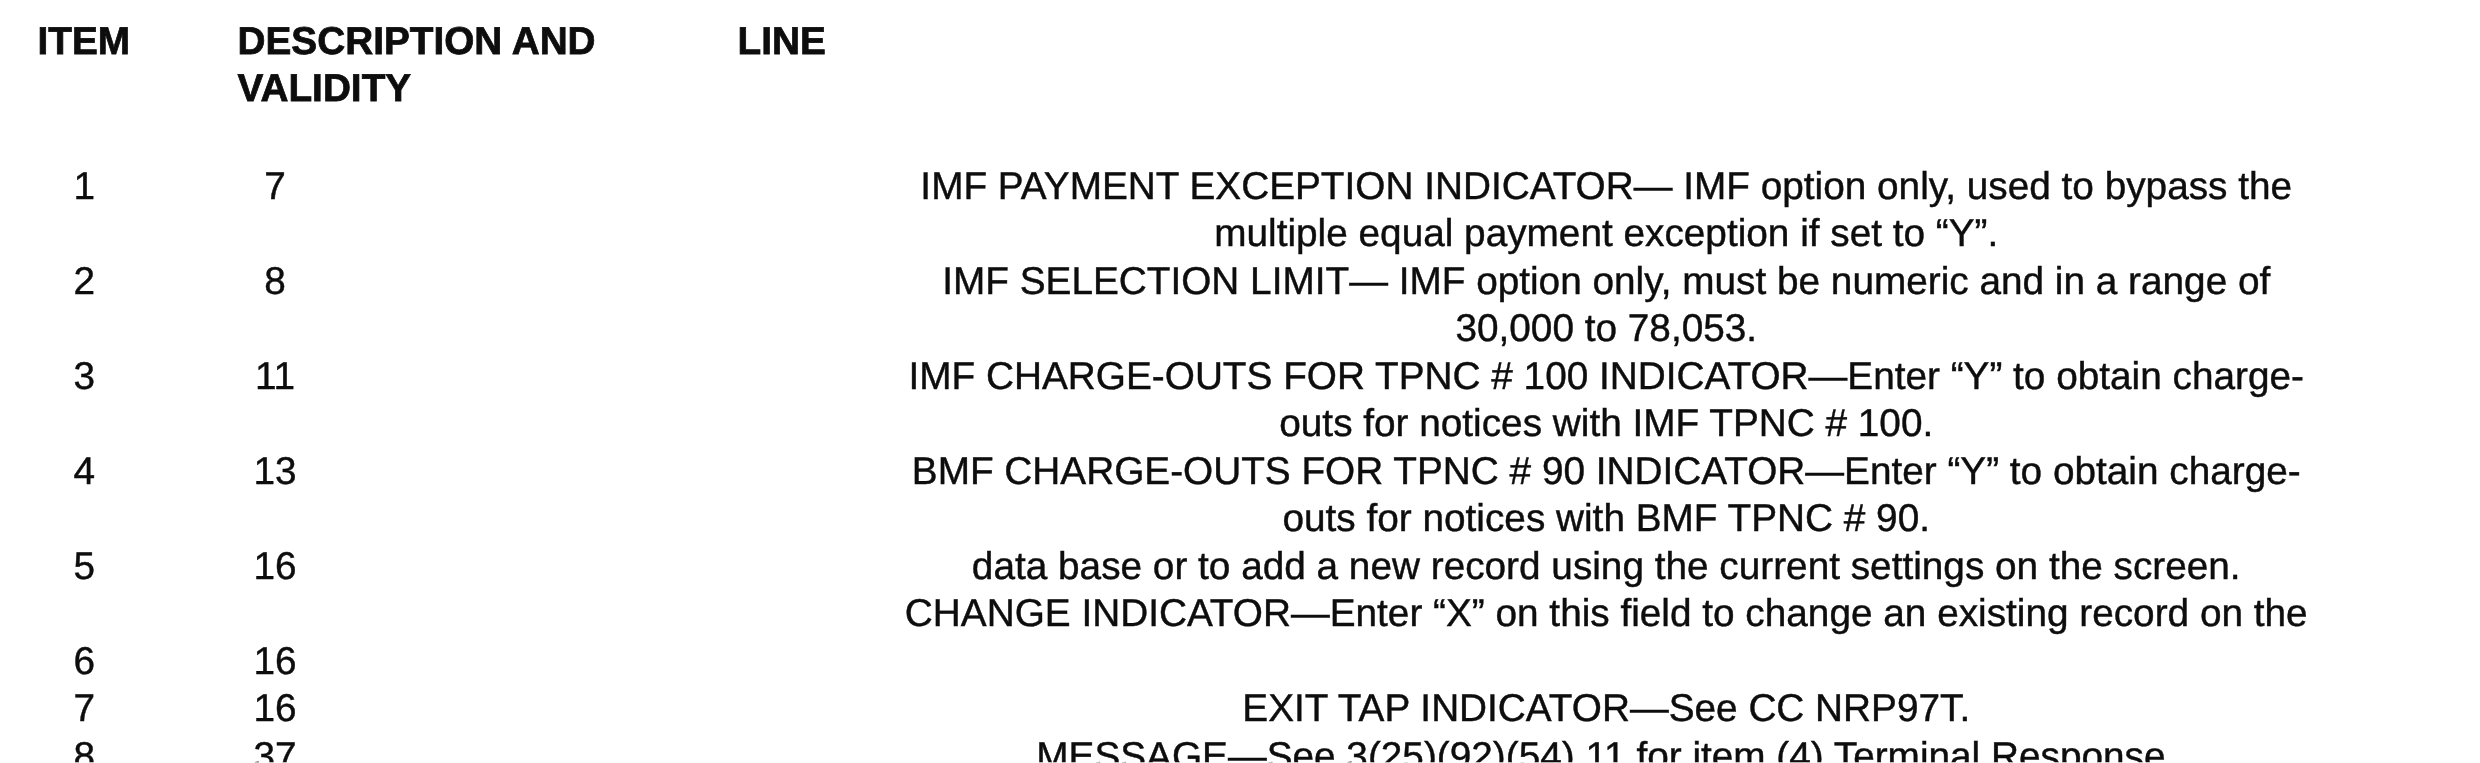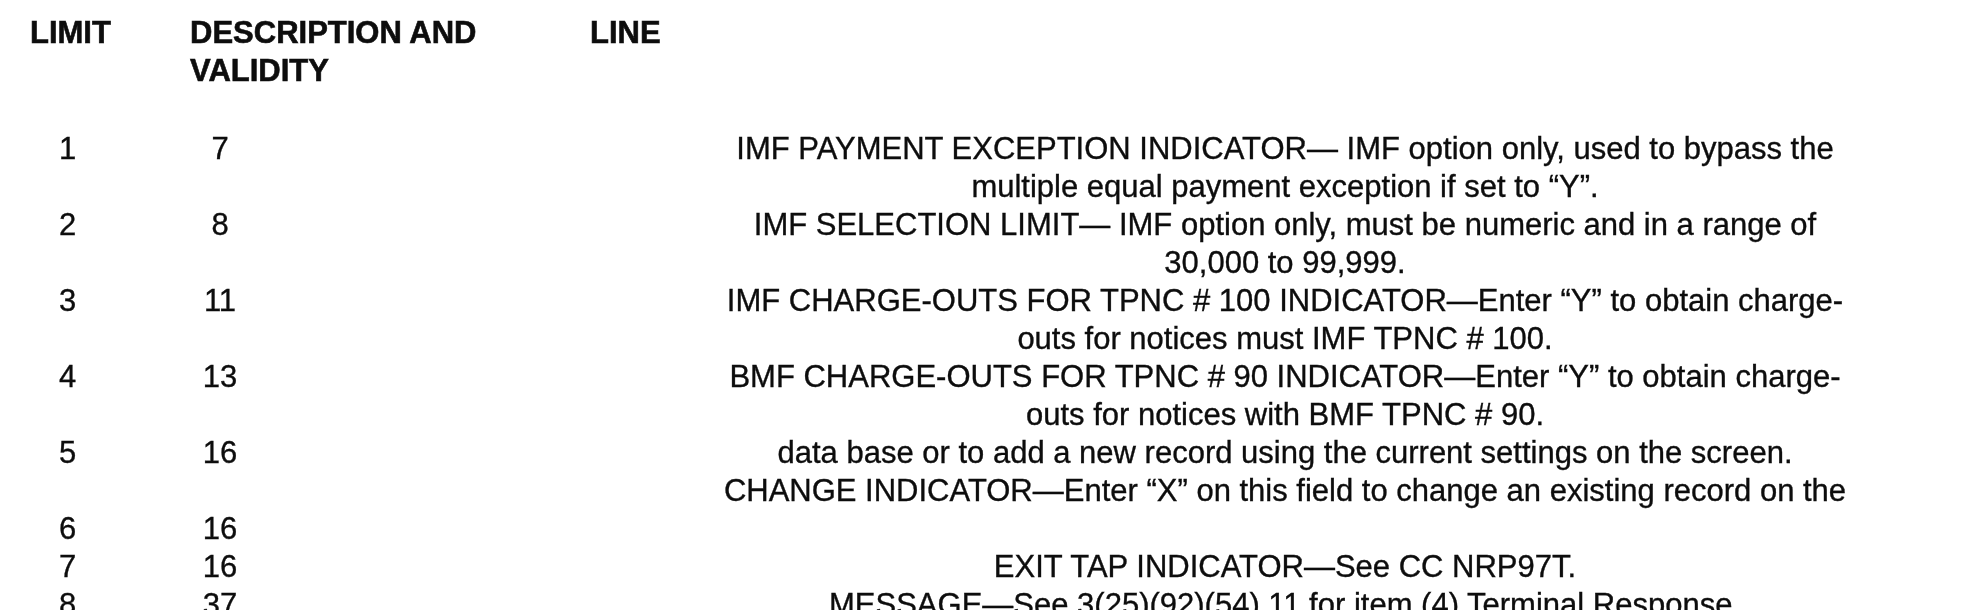--- a/index.html
+++ b/index.html
@@ -46,49 +46,49 @@
     display: block;
     text-align: center;
   }
 </style>
 </head>
 <body>
 
 <div class="page">
 
   <div class="grid-row header-row">
-    <div>LIMIT</div>
+    <div>ITEM</div>
     <div>DESCRIPTION AND VALIDITY</div>
     <div>LINE</div>
   </div>
 
   <div class="grid-row">
     <div class="num-item">1</div>
     <div class="num-line">7</div>
     <div class="desc">
       <span class="desc-line">IMF PAYMENT EXCEPTION INDICATOR— IMF option only, used to bypass the</span>
       <span class="desc-line">multiple equal payment exception if set to “Y”.</span>
     </div>
   </div>
 
   <div class="grid-row">
     <div class="num-item">2</div>
     <div class="num-line">8</div>
     <div class="desc">
       <span class="desc-line">IMF SELECTION LIMIT— IMF option only, must be numeric and in a range of</span>
-      <span class="desc-line">30,000 to 99,999.</span>
+      <span class="desc-line">30,000 to 78,053.</span>
     </div>
   </div>
 
   <div class="grid-row">
     <div class="num-item">3</div>
     <div class="num-line">11</div>
     <div class="desc">
       <span class="desc-line">IMF CHARGE-OUTS FOR TPNC # 100 INDICATOR—Enter “Y” to obtain charge-</span>
-      <span class="desc-line">outs for notices must IMF TPNC # 100.</span>
+      <span class="desc-line">outs for notices with IMF TPNC # 100.</span>
     </div>
   </div>
 
   <div class="grid-row">
     <div class="num-item">4</div>
     <div class="num-line">13</div>
     <div class="desc">
       <span class="desc-line">BMF CHARGE-OUTS FOR TPNC # 90 INDICATOR—Enter “Y” to obtain charge-</span>
       <span class="desc-line">outs for notices with BMF TPNC # 90.</span>
     </div>

